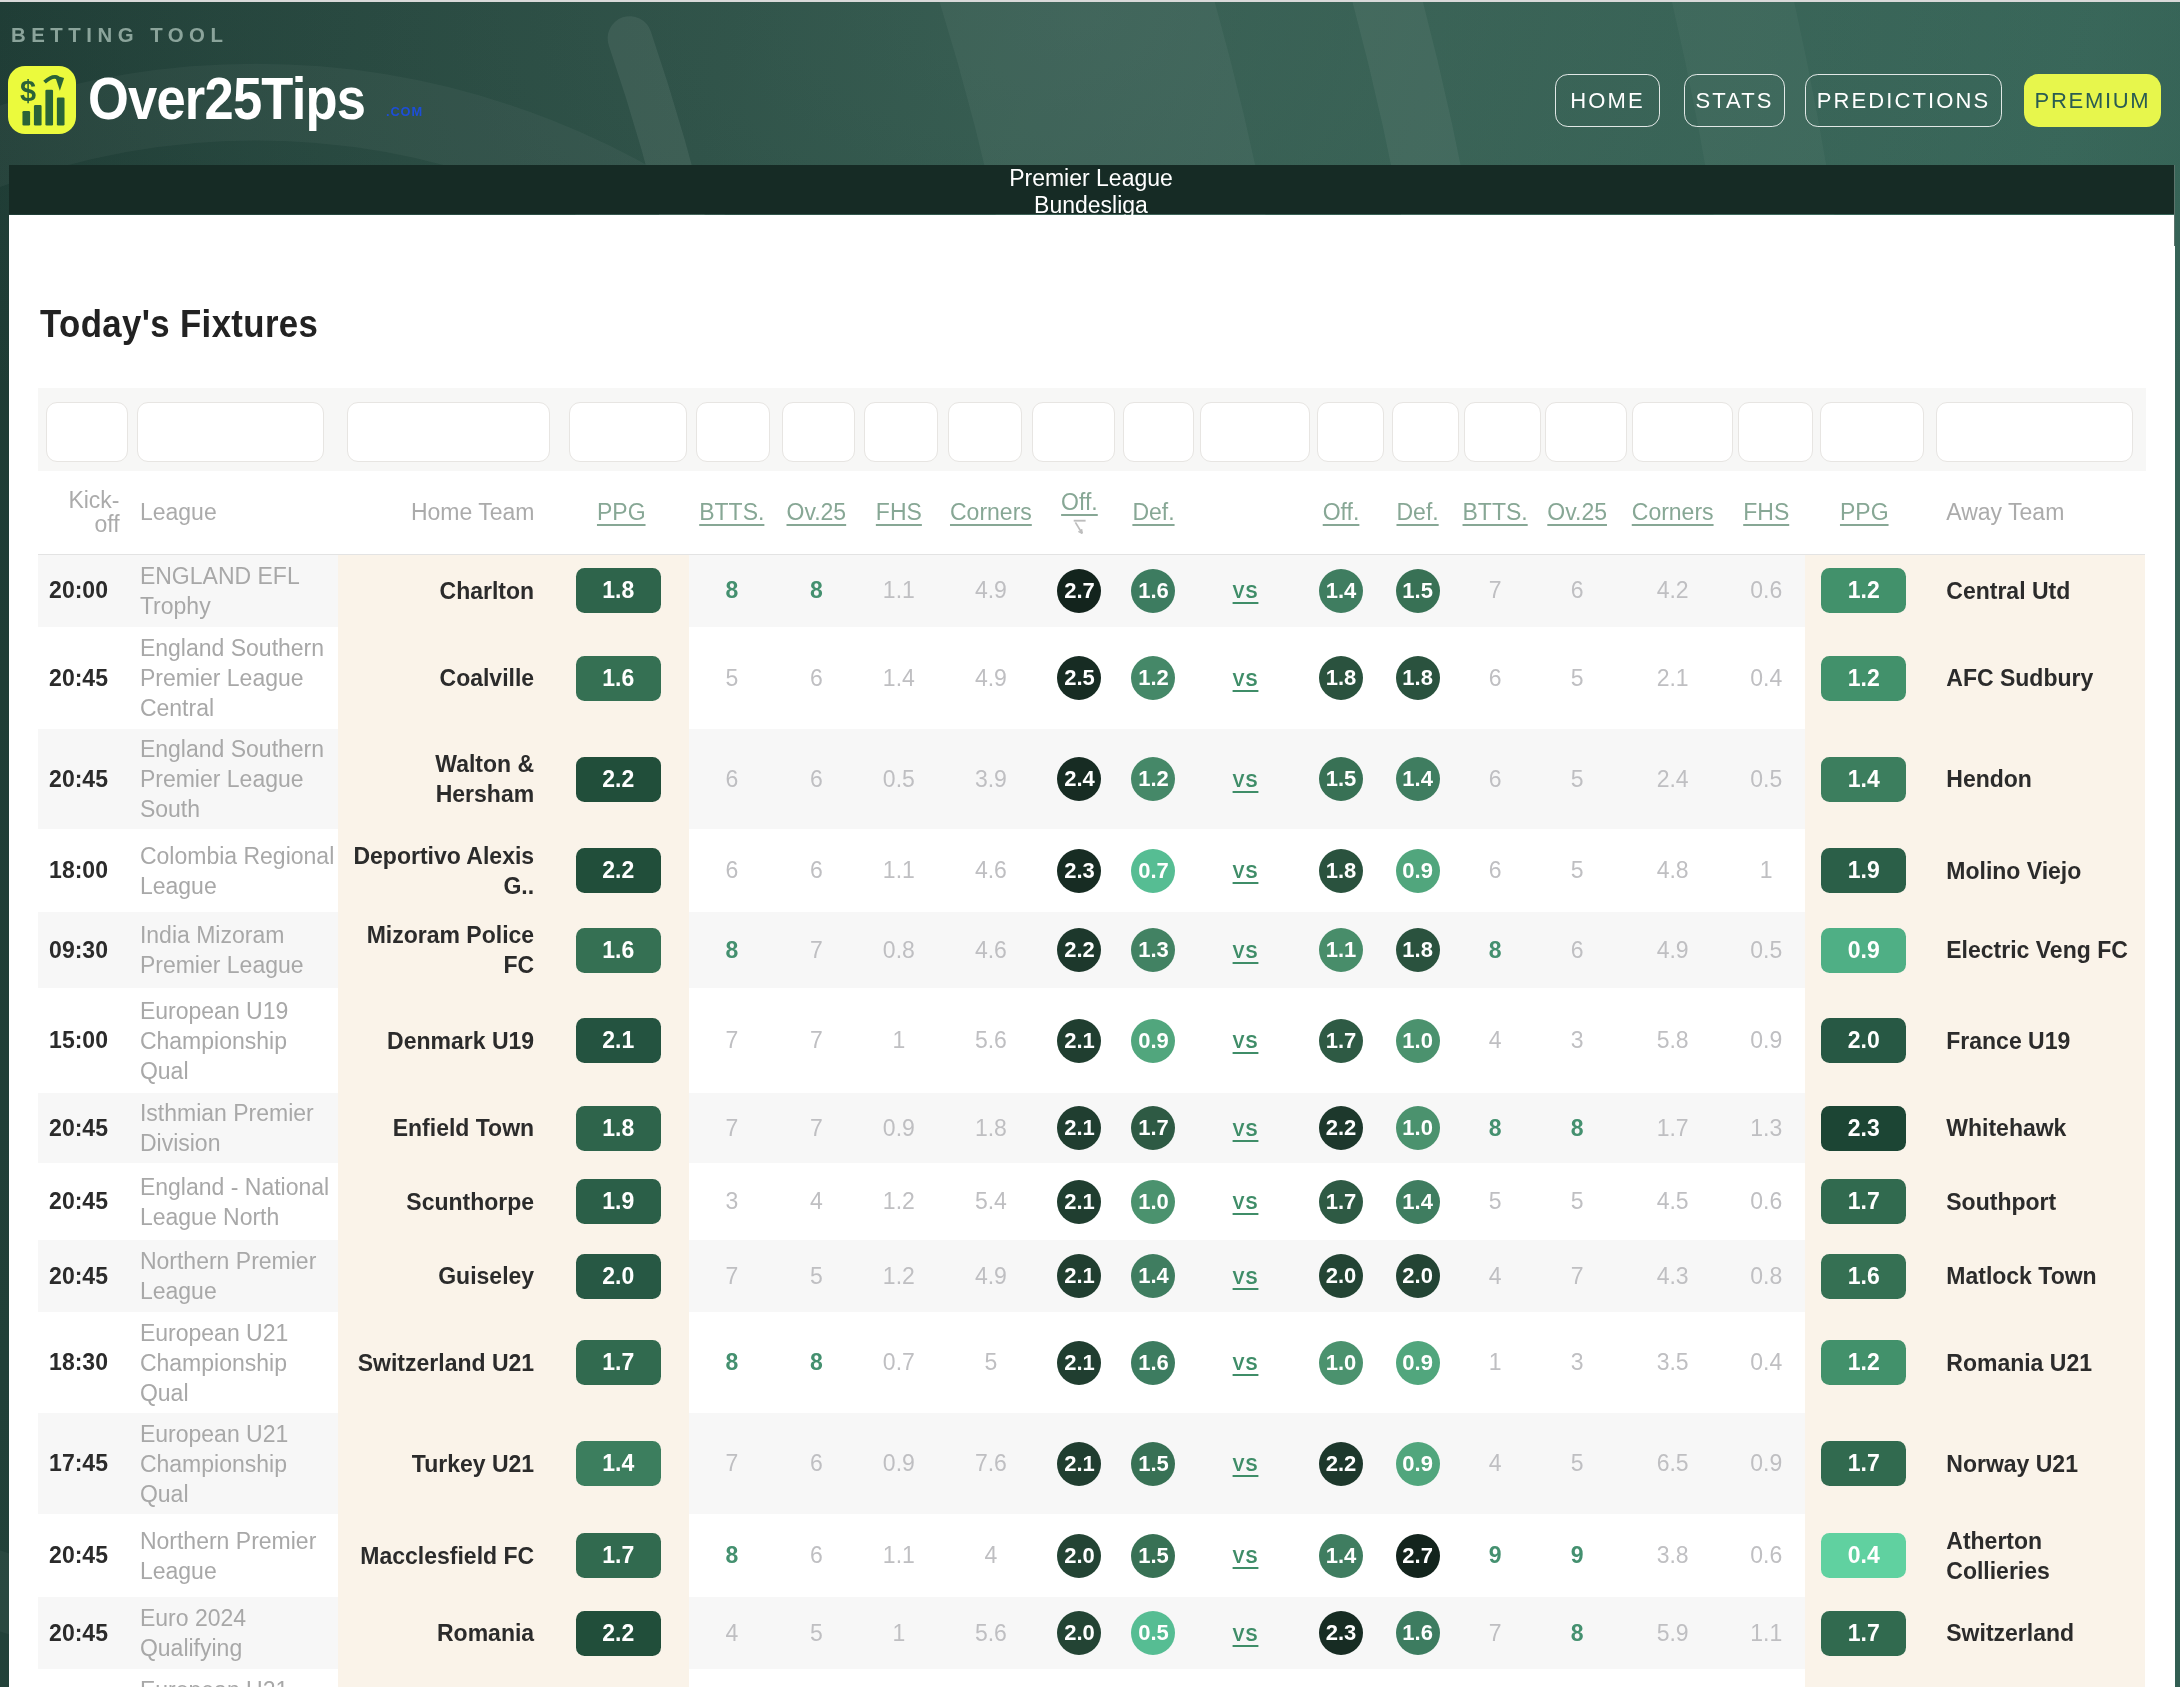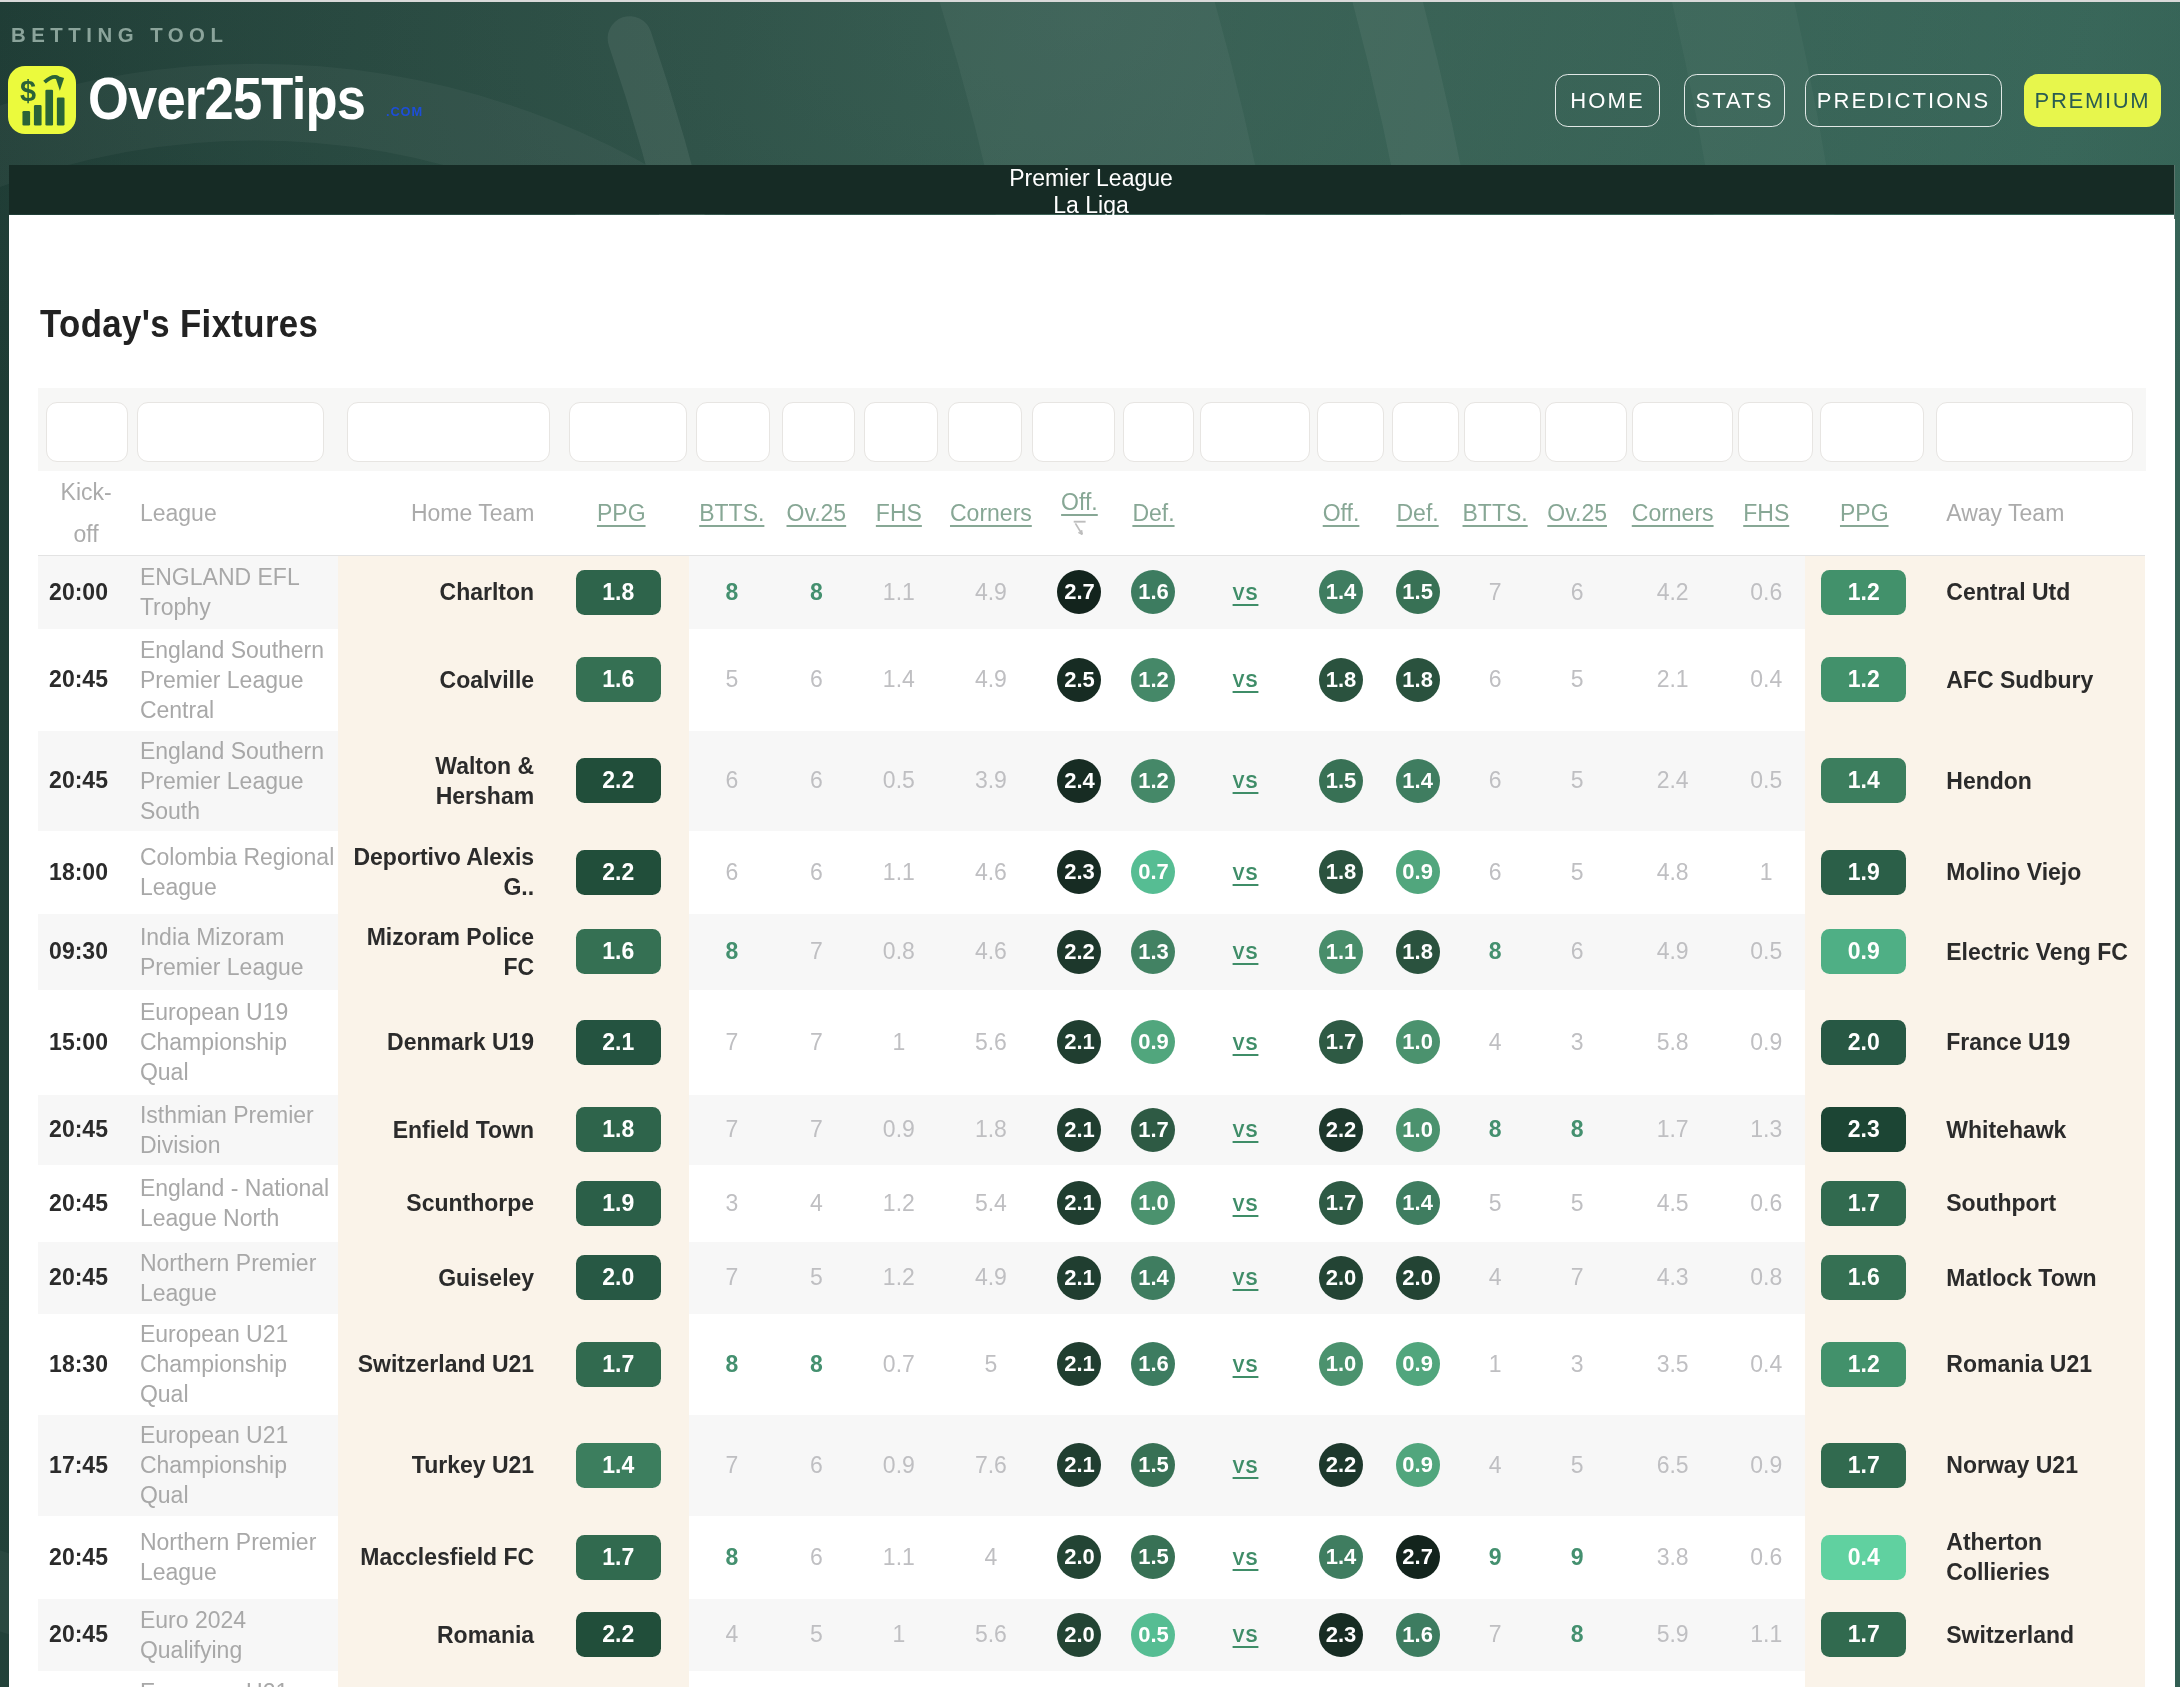--- a/index.html
+++ b/index.html
@@ -33,21 +33,21 @@
 .title { position:absolute; top:88px; left:31.5px; color:#222; font-size:38px; font-weight:bold; letter-spacing:0.4px; transform:scaleX(.915); transform-origin:0 0; }
 
 .fband { position:absolute; top:173px; left:29px; width:2108px; height:83px; background:#f7f7f6; }
 .fbox { position:absolute; top:13.6px; height:60px; background:#fff; border:1.7px solid #e7e5e2; border-radius:11px; }
 
 table { position:absolute; top:256px; left:29px; width:2107px; border-collapse:collapse; table-layout:fixed; }
 td,th { vertical-align:middle; text-align:center; font-weight:normal; }
 thead th { height:83px; border-bottom:1.7px solid #e3e3e3; }
 .hgray { color:#ababab; font-size:23px; }
 .hlink { color:#87a795; font-size:23px; text-decoration:underline; text-underline-offset:4.3px; }
-.hkick { text-align:center; padding-left:15.3px; line-height:42px; }
+.hkick { text-align:right; padding-left:15.3px; line-height:24px; }
 .hleague { text-align:left; padding-left:20.4px; }
 .haway { text-align:left; padding-left:23px; }
 .sorttri { display:block; margin-top:3.4px; line-height:0; text-decoration:none; }
 tbody tr.odd { background:#f7f7f7; }
 tbody tr.even { background:#fff; }
 tbody td { font-size:23px; color:#bfbfc2; padding:0; }
 .tkick { color:#2b2b2b; font-weight:bold; font-size:23px; }
 .tleague { text-align:left; color:#a8a8a8; }
 .tleague div { padding-left:20.4px; line-height:30px; font-size:23px; }
 .thome,.taway { color:#2b2b2b; font-weight:bold; font-size:23px; background:#faf3e9; line-height:30px; }
@@ -84,20 +84,21 @@
   <rect x="57.5" y="37" width="9" height="33" rx="1.5" fill="#2a6338"></rect>
 </svg>
 <div class="brand">Over25Tips</div>
 <div class="brandcom">.COM</div>
 <div class="navbtn bhome">HOME</div>
 <div class="navbtn bstats">STATS</div>
 <div class="navbtn bpred">PREDICTIONS</div>
 <div class="navbtn bprem">PREMIUM</div>
 <div class="tabs">
 <div class="tab">Premier League</div>
+<div class="tab">Bundesliga</div>
 <div class="tab">La Liga</div>
 <div class="tab">Eredivisie</div>
 </div>
 <div class="card">
   <div class="title">Today's Fixtures</div>
   <div class="fband">
 <div class="fbox" style="left:8.5px;width:82px"></div>
 <div class="fbox" style="left:99px;width:187px"></div>
 <div class="fbox" style="left:309px;width:203px"></div>
 <div class="fbox" style="left:531px;width:118px"></div>

